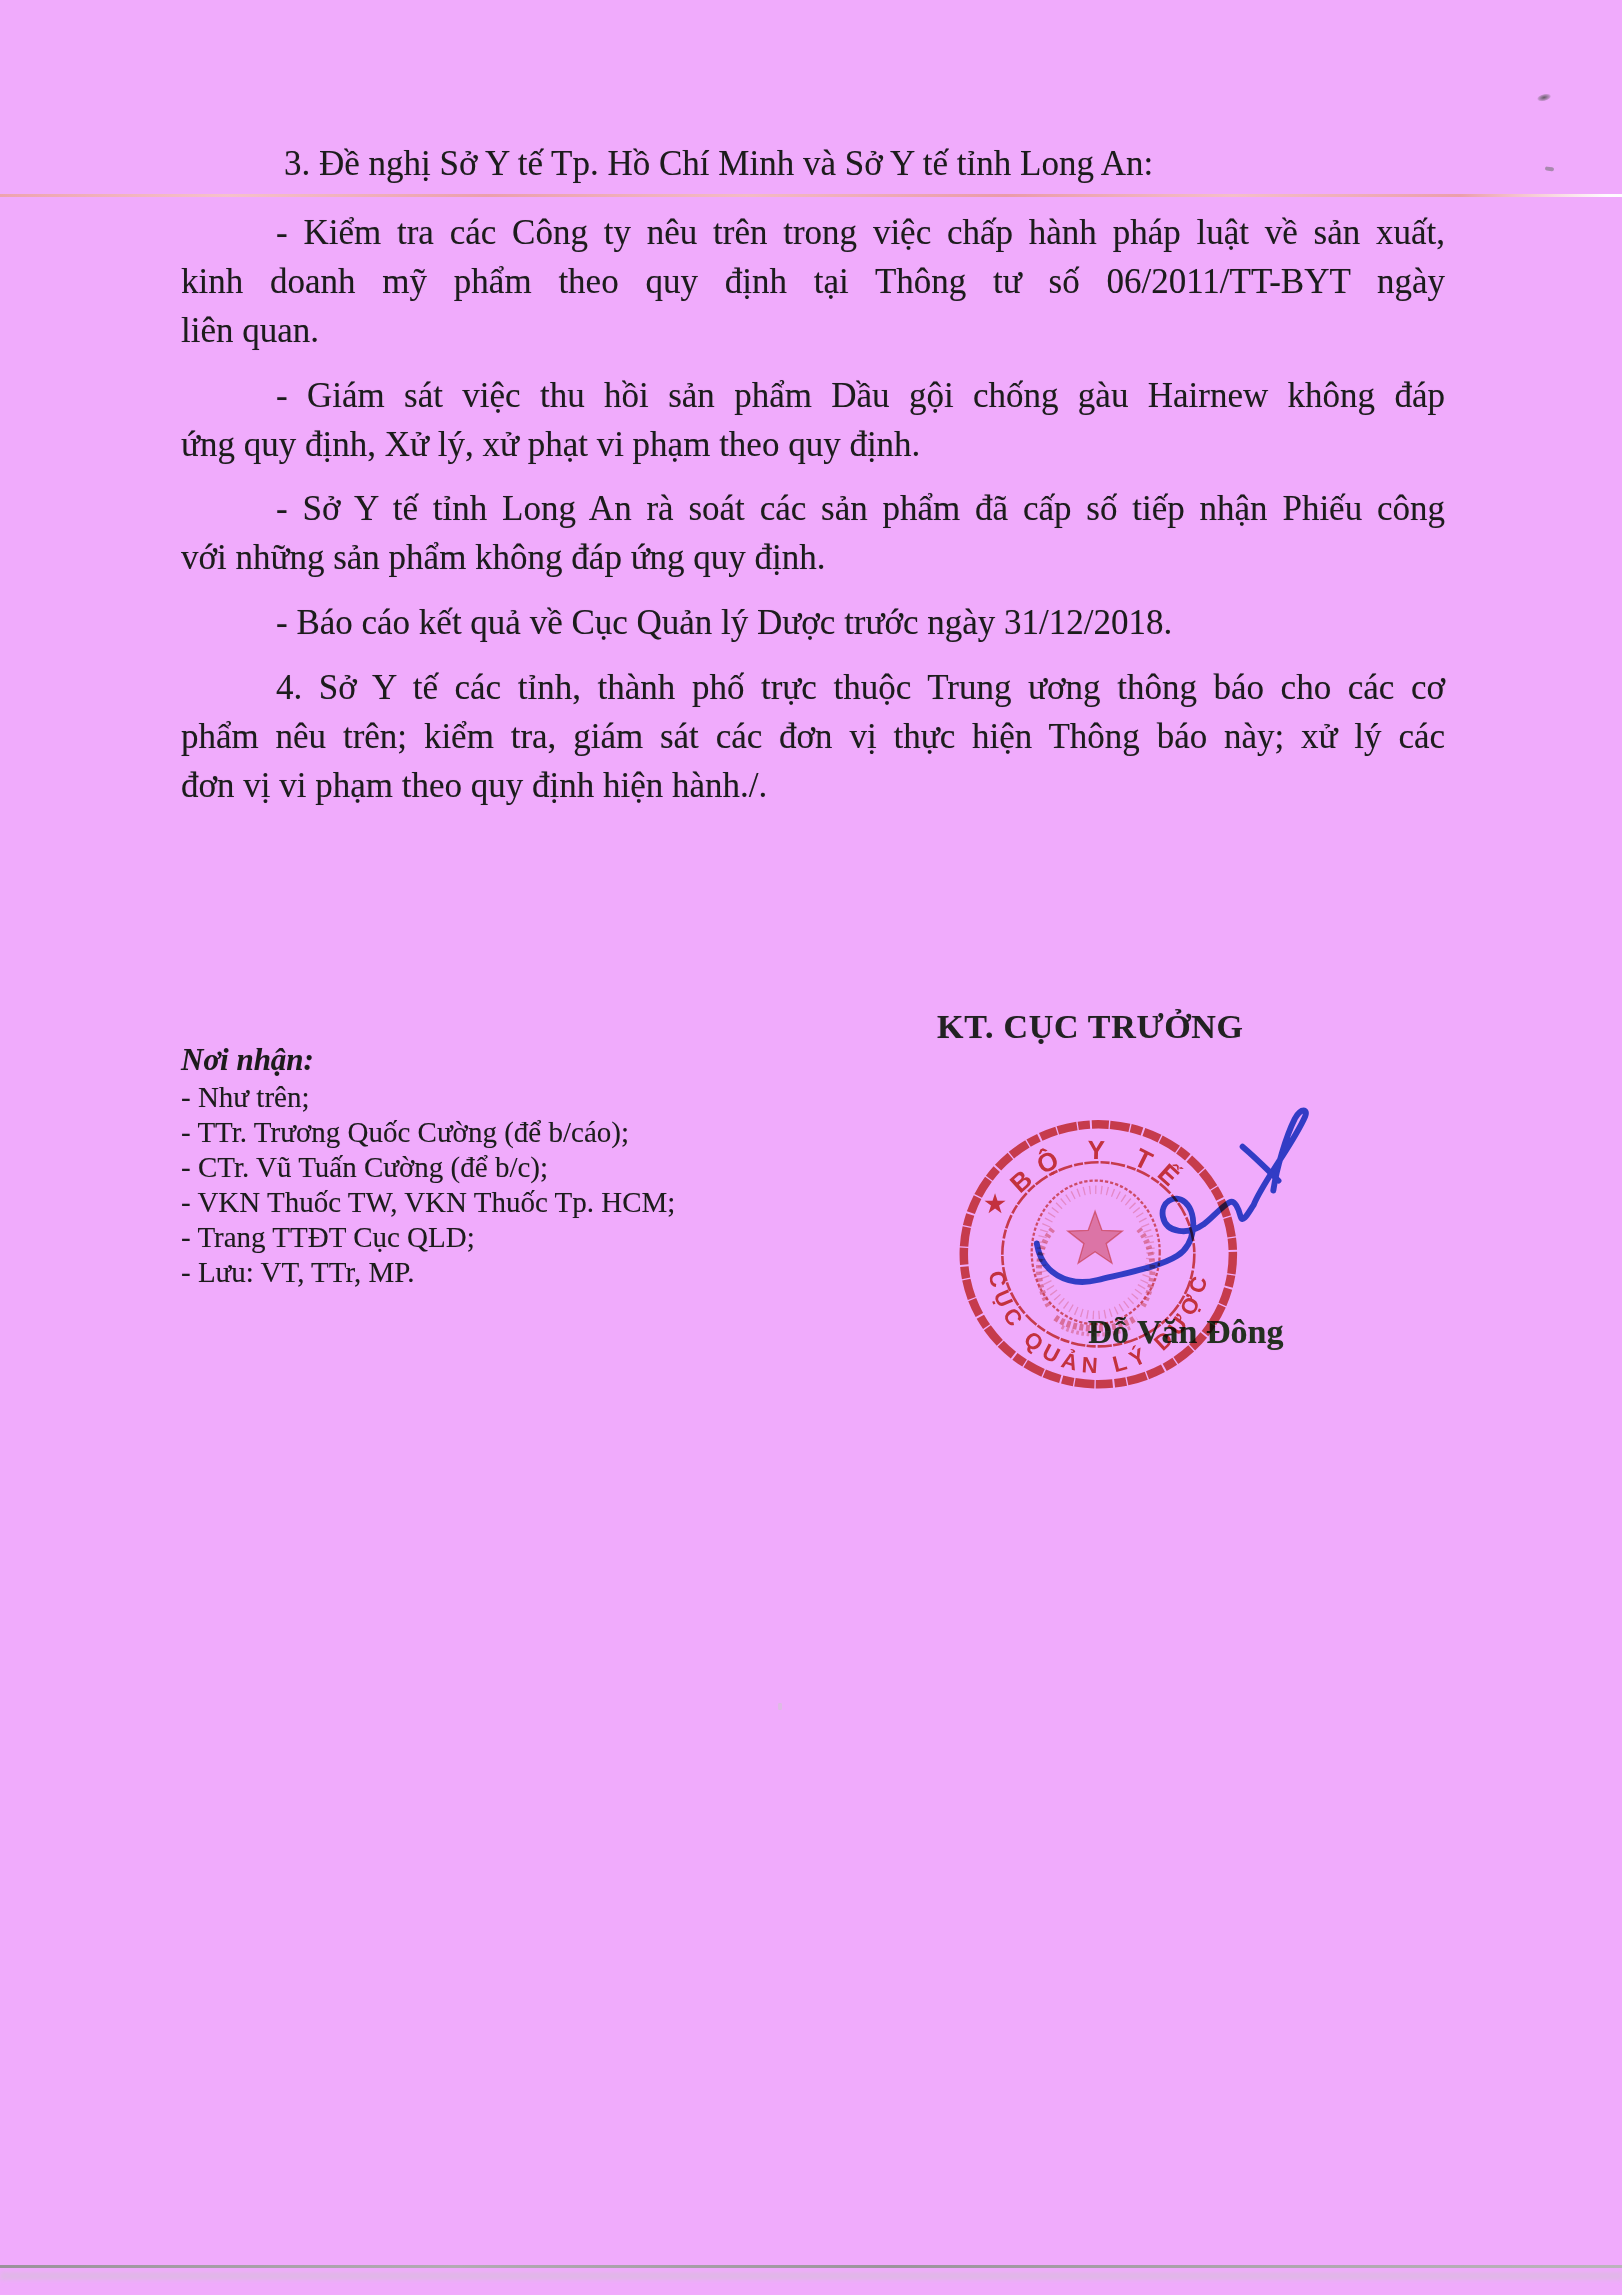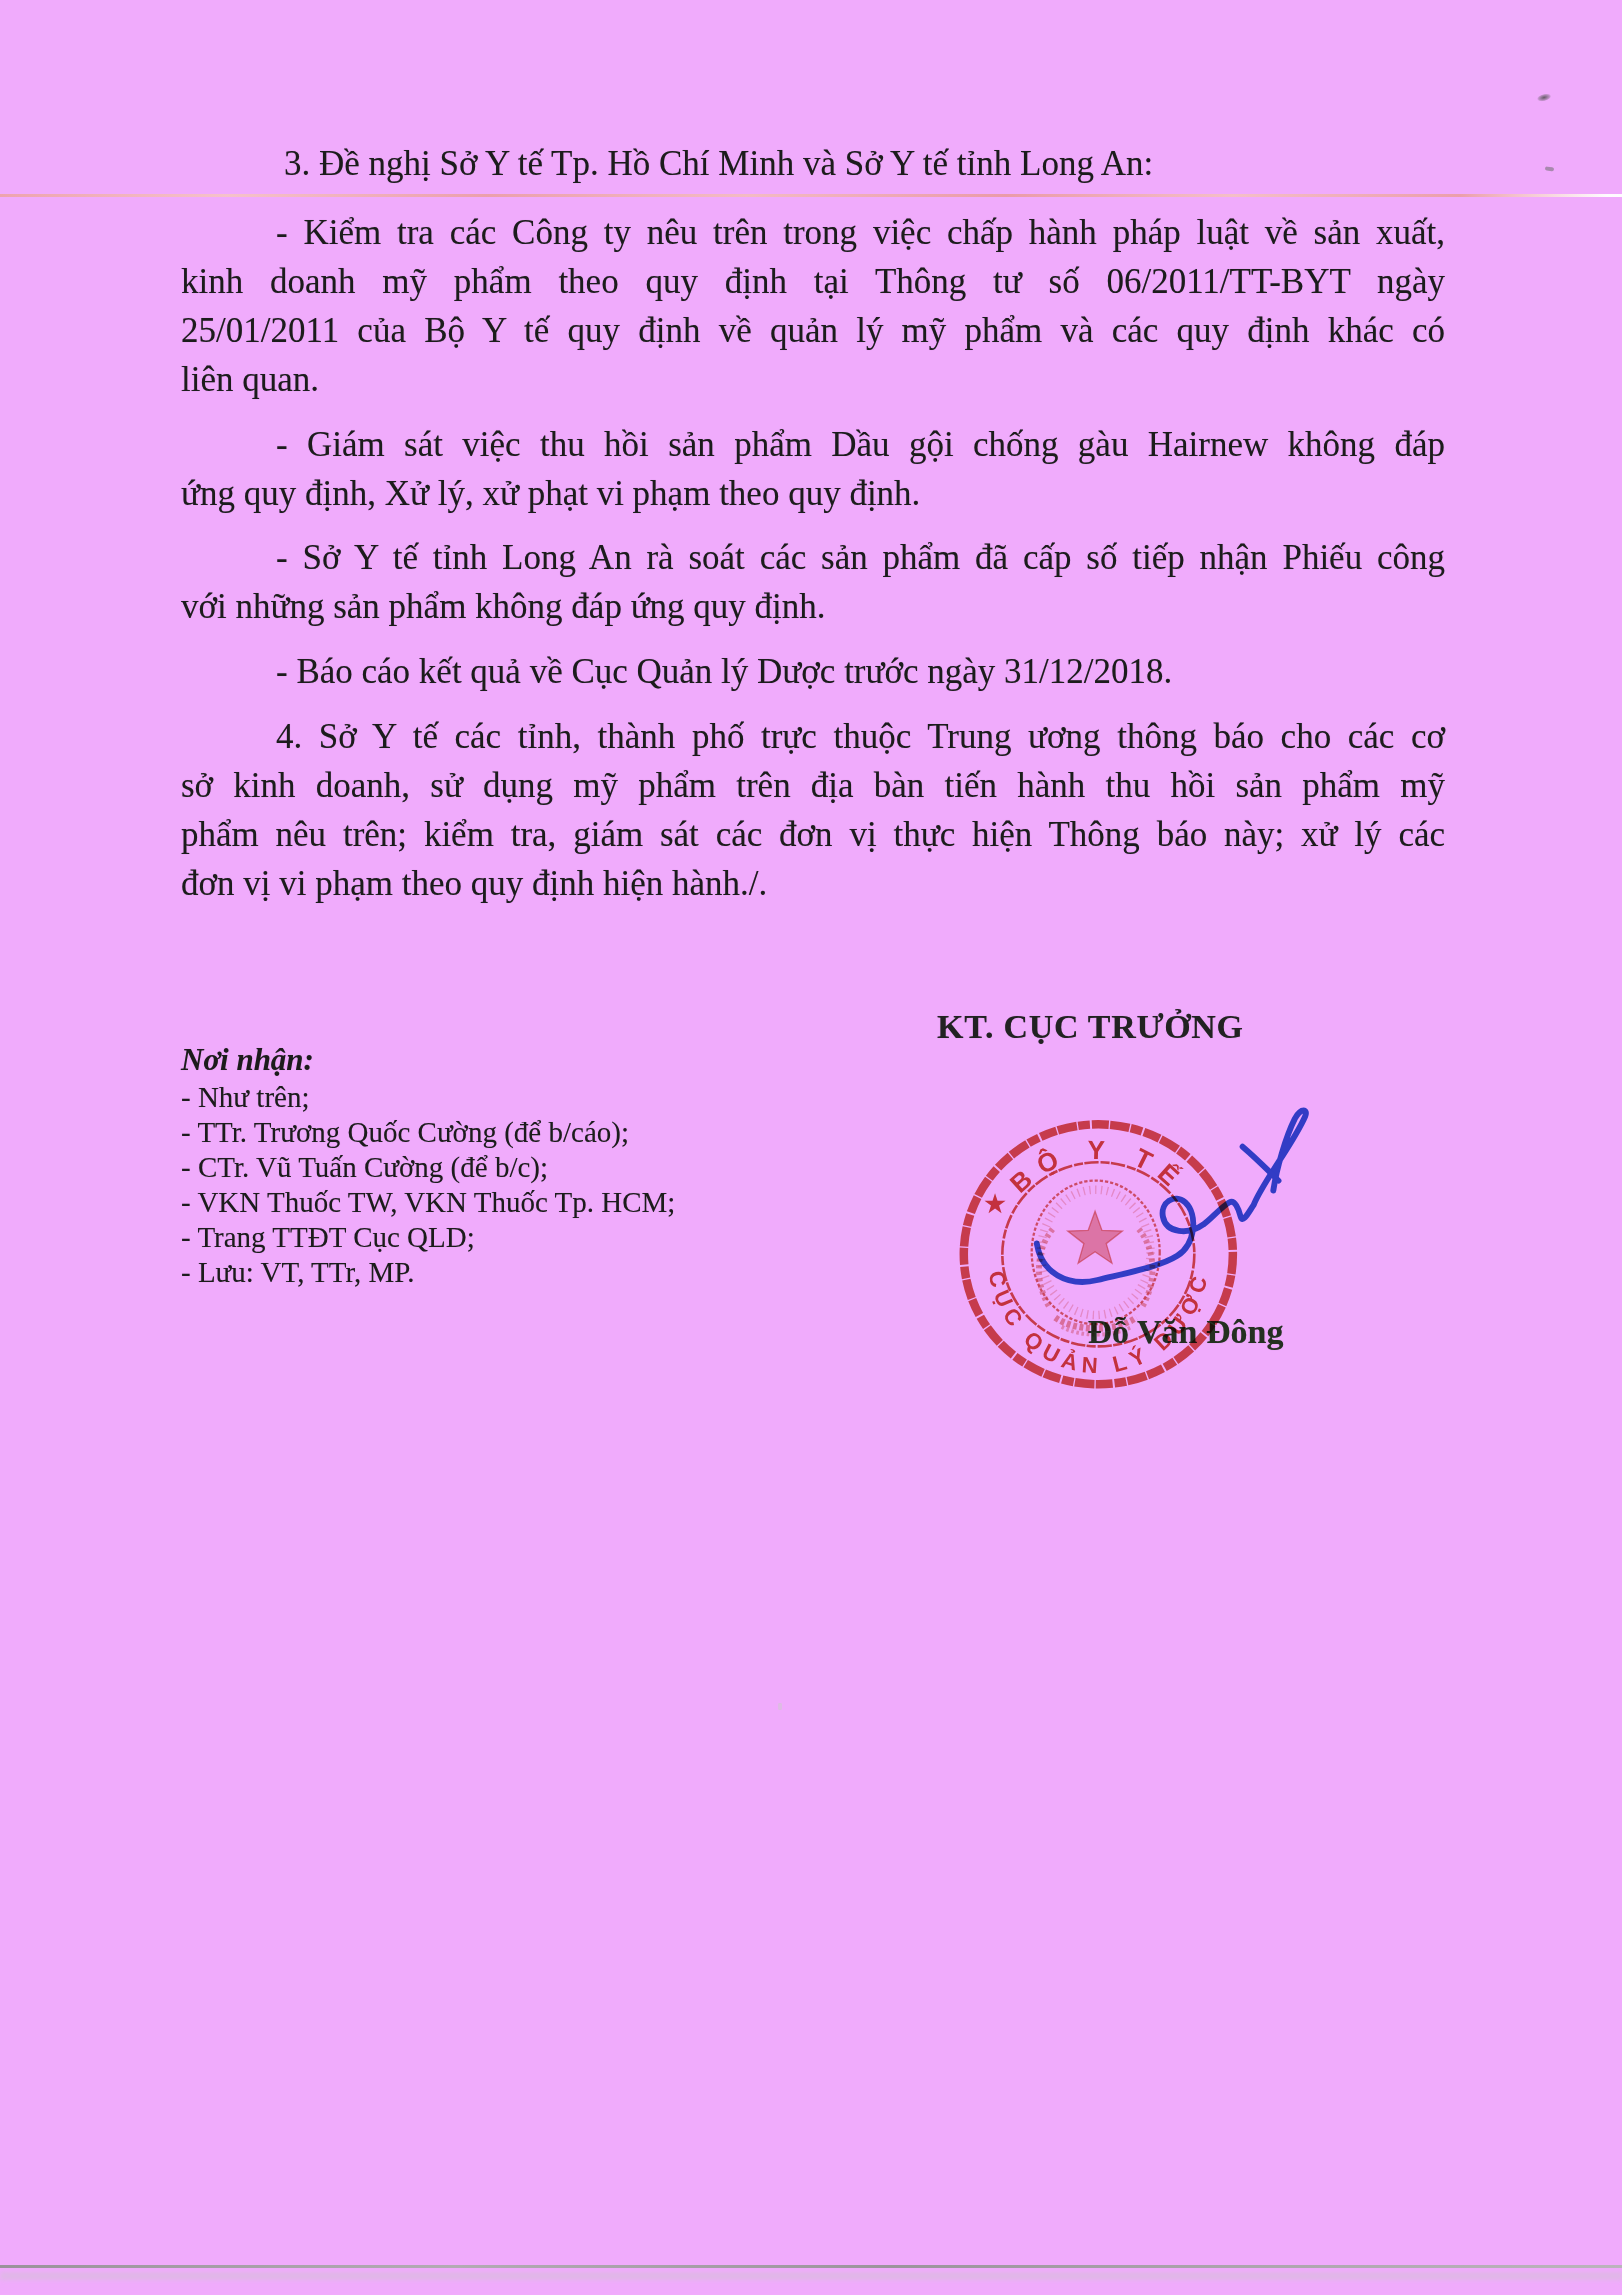--- a/index.html
+++ b/index.html
@@ -79,37 +79,35 @@
 <div class="page">
 
   <div class="heading">3. Đề nghị Sở Y tế Tp. Hồ Chí Minh và Sở Y tế tỉnh Long An:</div>
 
   <div class="scanline-pink"></div>
 
   <div class="body-text">
     <p>
       <span class="ln first" style="display:block">- Kiểm tra các Công ty nêu trên trong việc chấp hành pháp luật về sản xuất,</span>
       <span class="ln" style="display:block">kinh doanh mỹ phẩm theo quy định tại Thông tư số 06/2011/TT-BYT ngày</span>
-      <span class="ln" style="display:block">25/01/2011 của Bộ Y tế quy định về quản lý mỹ phẩm và các quy định khác có</span>
       <span class="ln last" style="display:block">liên quan.</span>
     </p>
     <p>
       <span class="ln first" style="display:block">- Giám sát việc thu hồi sản phẩm Dầu gội chống gàu Hairnew không đáp</span>
       <span class="ln last" style="display:block">ứng quy định, Xử lý, xử phạt vi phạm theo quy định.</span>
     </p>
     <p>
       <span class="ln first" style="display:block">- Sở Y tế tỉnh Long An rà soát các sản phẩm đã cấp số tiếp nhận Phiếu công</span>
       <span class="ln last" style="display:block">với những sản phẩm không đáp ứng quy định.</span>
     </p>
     <p>
       <span class="ln first last" style="display:block">- Báo cáo kết quả về Cục Quản lý Dược trước ngày 31/12/2018.</span>
     </p>
     <p>
       <span class="ln first" style="display:block">4. Sở Y tế các tỉnh, thành phố trực thuộc Trung ương thông báo cho các cơ</span>
-      <span class="ln" style="display:block">sở kinh doanh, sử dụng mỹ phẩm trên địa bàn tiến hành thu hồi sản phẩm mỹ</span>
       <span class="ln" style="display:block">phẩm nêu trên; kiểm tra, giám sát các đơn vị thực hiện Thông báo này; xử lý các</span>
       <span class="ln last" style="display:block">đơn vị vi phạm theo quy định hiện hành./.</span>
     </p>
   </div>
 
   <div class="recipients">
     <div class="label">Nơi nhận:</div>
     <ul>
       <li>- Như trên;</li>
       <li>- TTr. Trương Quốc Cường (để b/cáo);</li>

